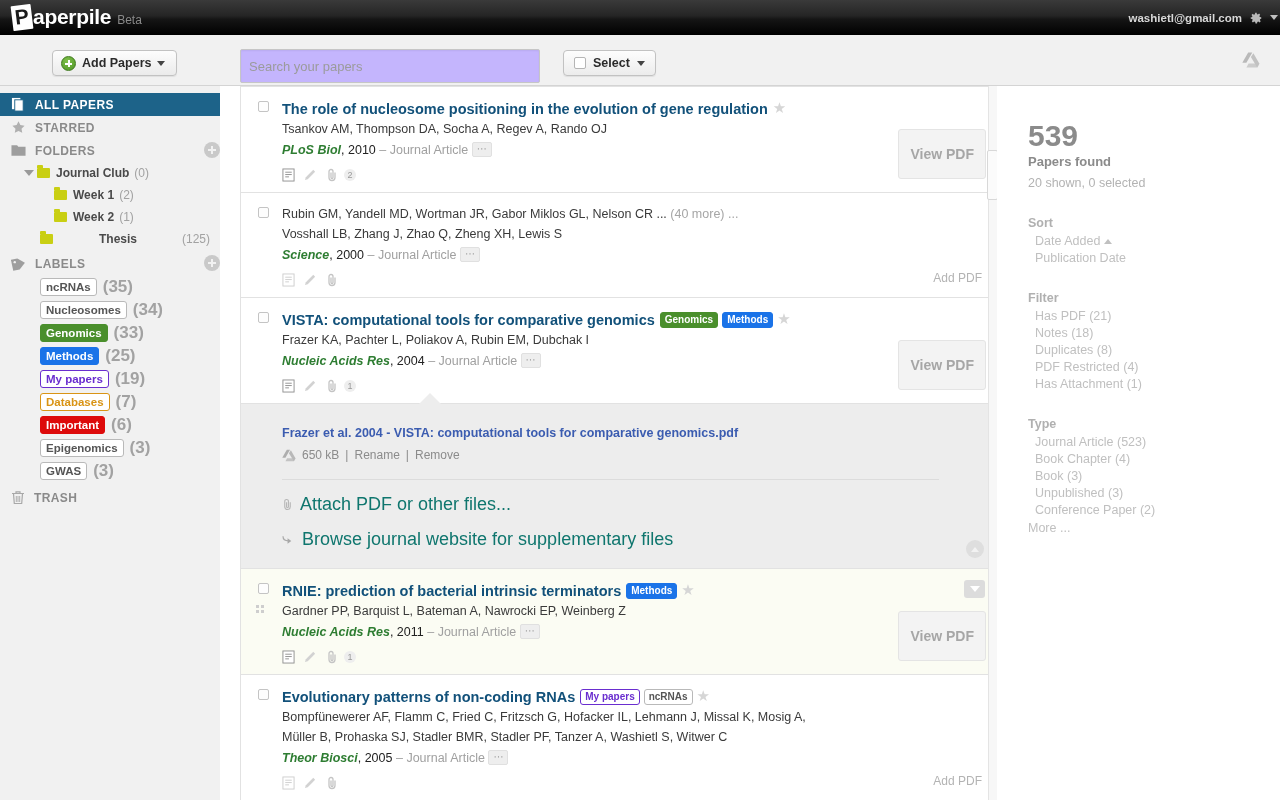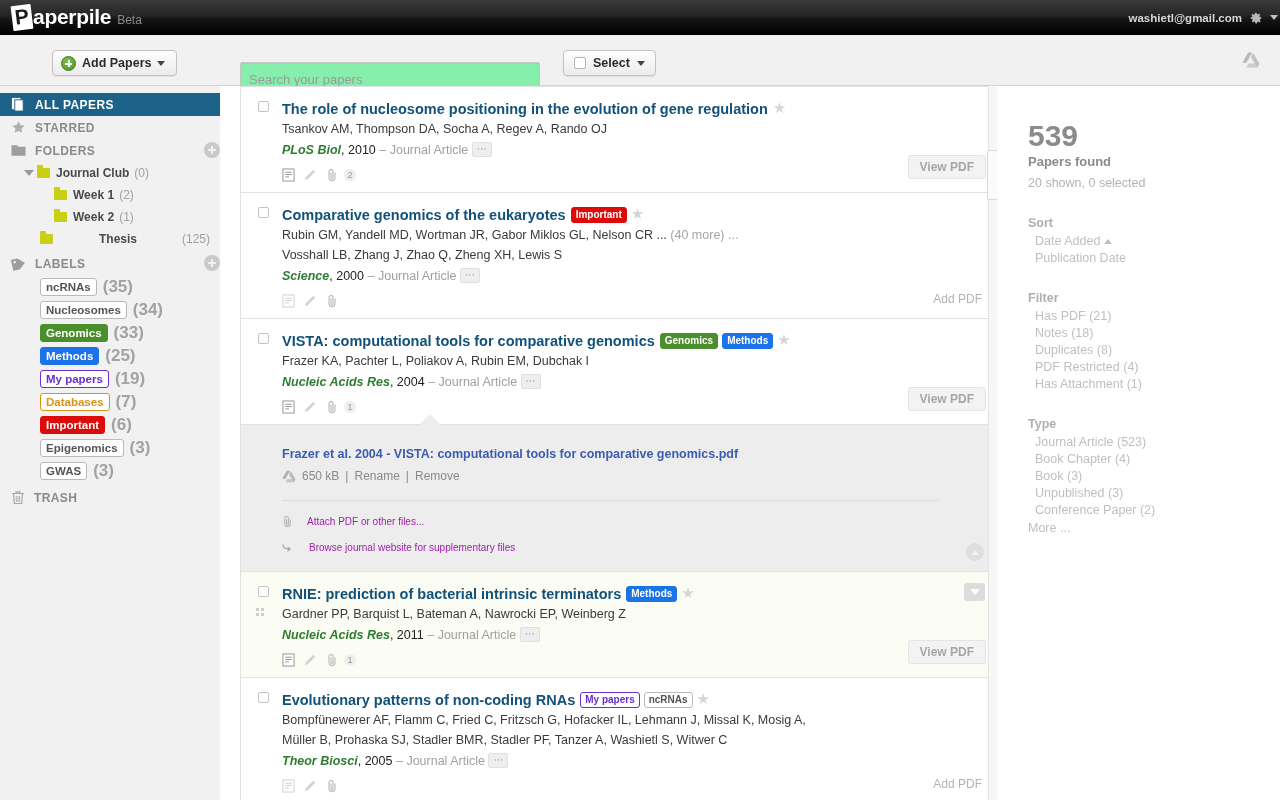--- a/index.html
+++ b/index.html
@@ -59,25 +59,24 @@
     content: ''; position: absolute; background: #fff;
   }
   .plus-circle:before { left: 3px; top: 6px; width: 7px; height: 2px; }
   .plus-circle:after { left: 5.5px; top: 3.5px; width: 2px; height: 7px; }
   .caret-dk {
     width: 0; height: 0; border-left: 4px solid transparent;
     border-right: 4px solid transparent; border-top: 5px solid #444;
   }
   #search-input {
     position: absolute; left: 240px; top: 49px; width: 300px; height: 27px;
-    border: 1px solid #c6c6c6; background: #86efac; border-radius: 2px;
+    border: 1px solid #c6c6c6; background: #c4b5fd; border-radius: 2px;
     padding: 16px 8px; font-size: 13px; color: #555;
     font-family: "Liberation Sans", sans-serif;
     box-shadow: inset 0 1px 2px rgba(0,0,0,.06);
-    margin-top: 13px;
   }
   #search-input::placeholder { color: #9b9b9b; }
   #select-btn {
     position: absolute; left: 563px; top: 50px; height: 26px;
     display: flex; align-items: center; gap: 7px; padding: 0 10px;
     background: linear-gradient(to bottom, #fdfdfd, #ececec);
     border: 1px solid #c2c2c2; border-radius: 4px;
     box-shadow: 0 1px 1px rgba(0,0,0,.07);
     font-size: 12.5px; font-weight: bold; color: #2b2b2b; cursor: pointer;
   }
@@ -192,22 +191,22 @@
   }
   .icon-row { display: flex; align-items: center; gap: 9px; margin-top: 6px; height: 17px; }
   .att-cnt {
     font-size: 9px; color: #9a9a9a; background: #eee; border-radius: 50%;
     width: 12px; height: 12px; display: inline-flex; align-items: center;
     justify-content: center; margin-left: -3px;
   }
   .pdf-btn {
     position: absolute; right: 8px; bottom: 13px;
     background: #f3f3f3; border: 1px solid #e4e4e4; border-radius: 3px;
-    font-size: 12px; font-weight: bold; color: #a6a6a6;
-    padding: 4px 11px; cursor: pointer;
+    font-size: 14px; font-weight: bold; color: #a6a6a6;
+    padding: 16px 11px; cursor: pointer;
   }
   .addpdf-lbl {
     position: absolute; right: 12px; bottom: 12px;
     font-size: 12px; color: #b3b3b3; cursor: pointer;
   }
   .toggle-sq {
     position: absolute; right: 9px; top: 11px; width: 21px; height: 18px;
     background: #dcdcdc; border-radius: 3px; cursor: pointer;
     display: flex; align-items: center; justify-content: center;
   }
@@ -225,21 +224,21 @@
     content: ''; position: absolute; left: 178px; top: -11px;
     width: 0; height: 0; border-left: 11px solid transparent;
     border-right: 11px solid transparent; border-bottom: 11px solid #ededed;
   }
   .pdf-name {
     font-size: 12.5px; font-weight: bold; color: #3b5cb0; cursor: pointer;
   }
   .pdf-meta { display: flex; align-items: center; gap: 6px; margin-top: 8px; font-size: 12px; color: #8b8b8b; }
   .pdf-meta a { color: #8b8b8b; text-decoration: none; cursor: pointer; }
   .det-sep { height: 1px; background: #dcdcdc; margin: 17px 55px 0 0; }
-  .det-link { display: flex; align-items: center; gap: 14px; margin-top: 14px; font-size: 10px; color: #a21caf; cursor: pointer; }
+  .det-link { display: flex; align-items: center; gap: 7px; margin-top: 14px; font-size: 18px; color: #0f766e; cursor: pointer; }
   .collapse-btn {
     position: absolute; right: 10px; bottom: 10px; width: 18px; height: 18px;
     border-radius: 50%; background: #dedede; cursor: pointer;
     display: flex; align-items: center; justify-content: center;
   }
   .collapse-btn i {
     width: 0; height: 0; border-left: 4px solid transparent;
     border-right: 4px solid transparent; border-bottom: 5px solid #f2f2f2;
   }
 
@@ -464,21 +463,20 @@
               <path fill="none" stroke="#c4c4c4" stroke-width="1.3" d="M9 4.5v5a3 3 0 11-6 0V3.5a2 2 0 114 0v6a1 1 0 11-2 0V4.5"></path>
             </svg>
             <span class="att-cnt">2</span>
           </div>
         </div>
         <div class="pdf-btn">View PDF</div>
       </div>
       <div class="paper">
         <span class="row-check"></span>
         <div class="paper-body">
-          <div class="title-line"><span class="p-title">Comparative genomics of the eukaryotes</span><span class="tag" style="background:#dd0a0a;color:#ffffff;border:1px solid #dd0a0a">Important</span><span class="star">★</span></div>
           <div class="authors">Rubin GM, Yandell MD, Wortman JR, Gabor Miklos GL, Nelson CR ... <span class="more">(40 more) ...</span></div>
           <div class="authors">Vosshall LB, Zhang J, Zhao Q, Zheng XH, Lewis S</div>
           <div class="journal-line"><span class="jrnl">Science</span><span class="jyear">, 2000</span> <span class="jtype">– Journal Article</span> <span class="dots-btn">⋯</span></div>
           <div class="icon-row">
             <svg width="13" height="14" viewBox="0 0 14 15">
               <rect x="1" y="1" width="12" height="13" fill="#fff" stroke="#cdcdcd"></rect>
               <path stroke="#cdcdcd" d="M3.5 4.5h7M3.5 7h7M3.5 9.5h4"></path>
             </svg>
             <svg width="13" height="13" viewBox="0 0 14 14">
               <path fill="#d2d2d2" d="M1 13l1-3 8-8 2 2-8 8z"></path>

